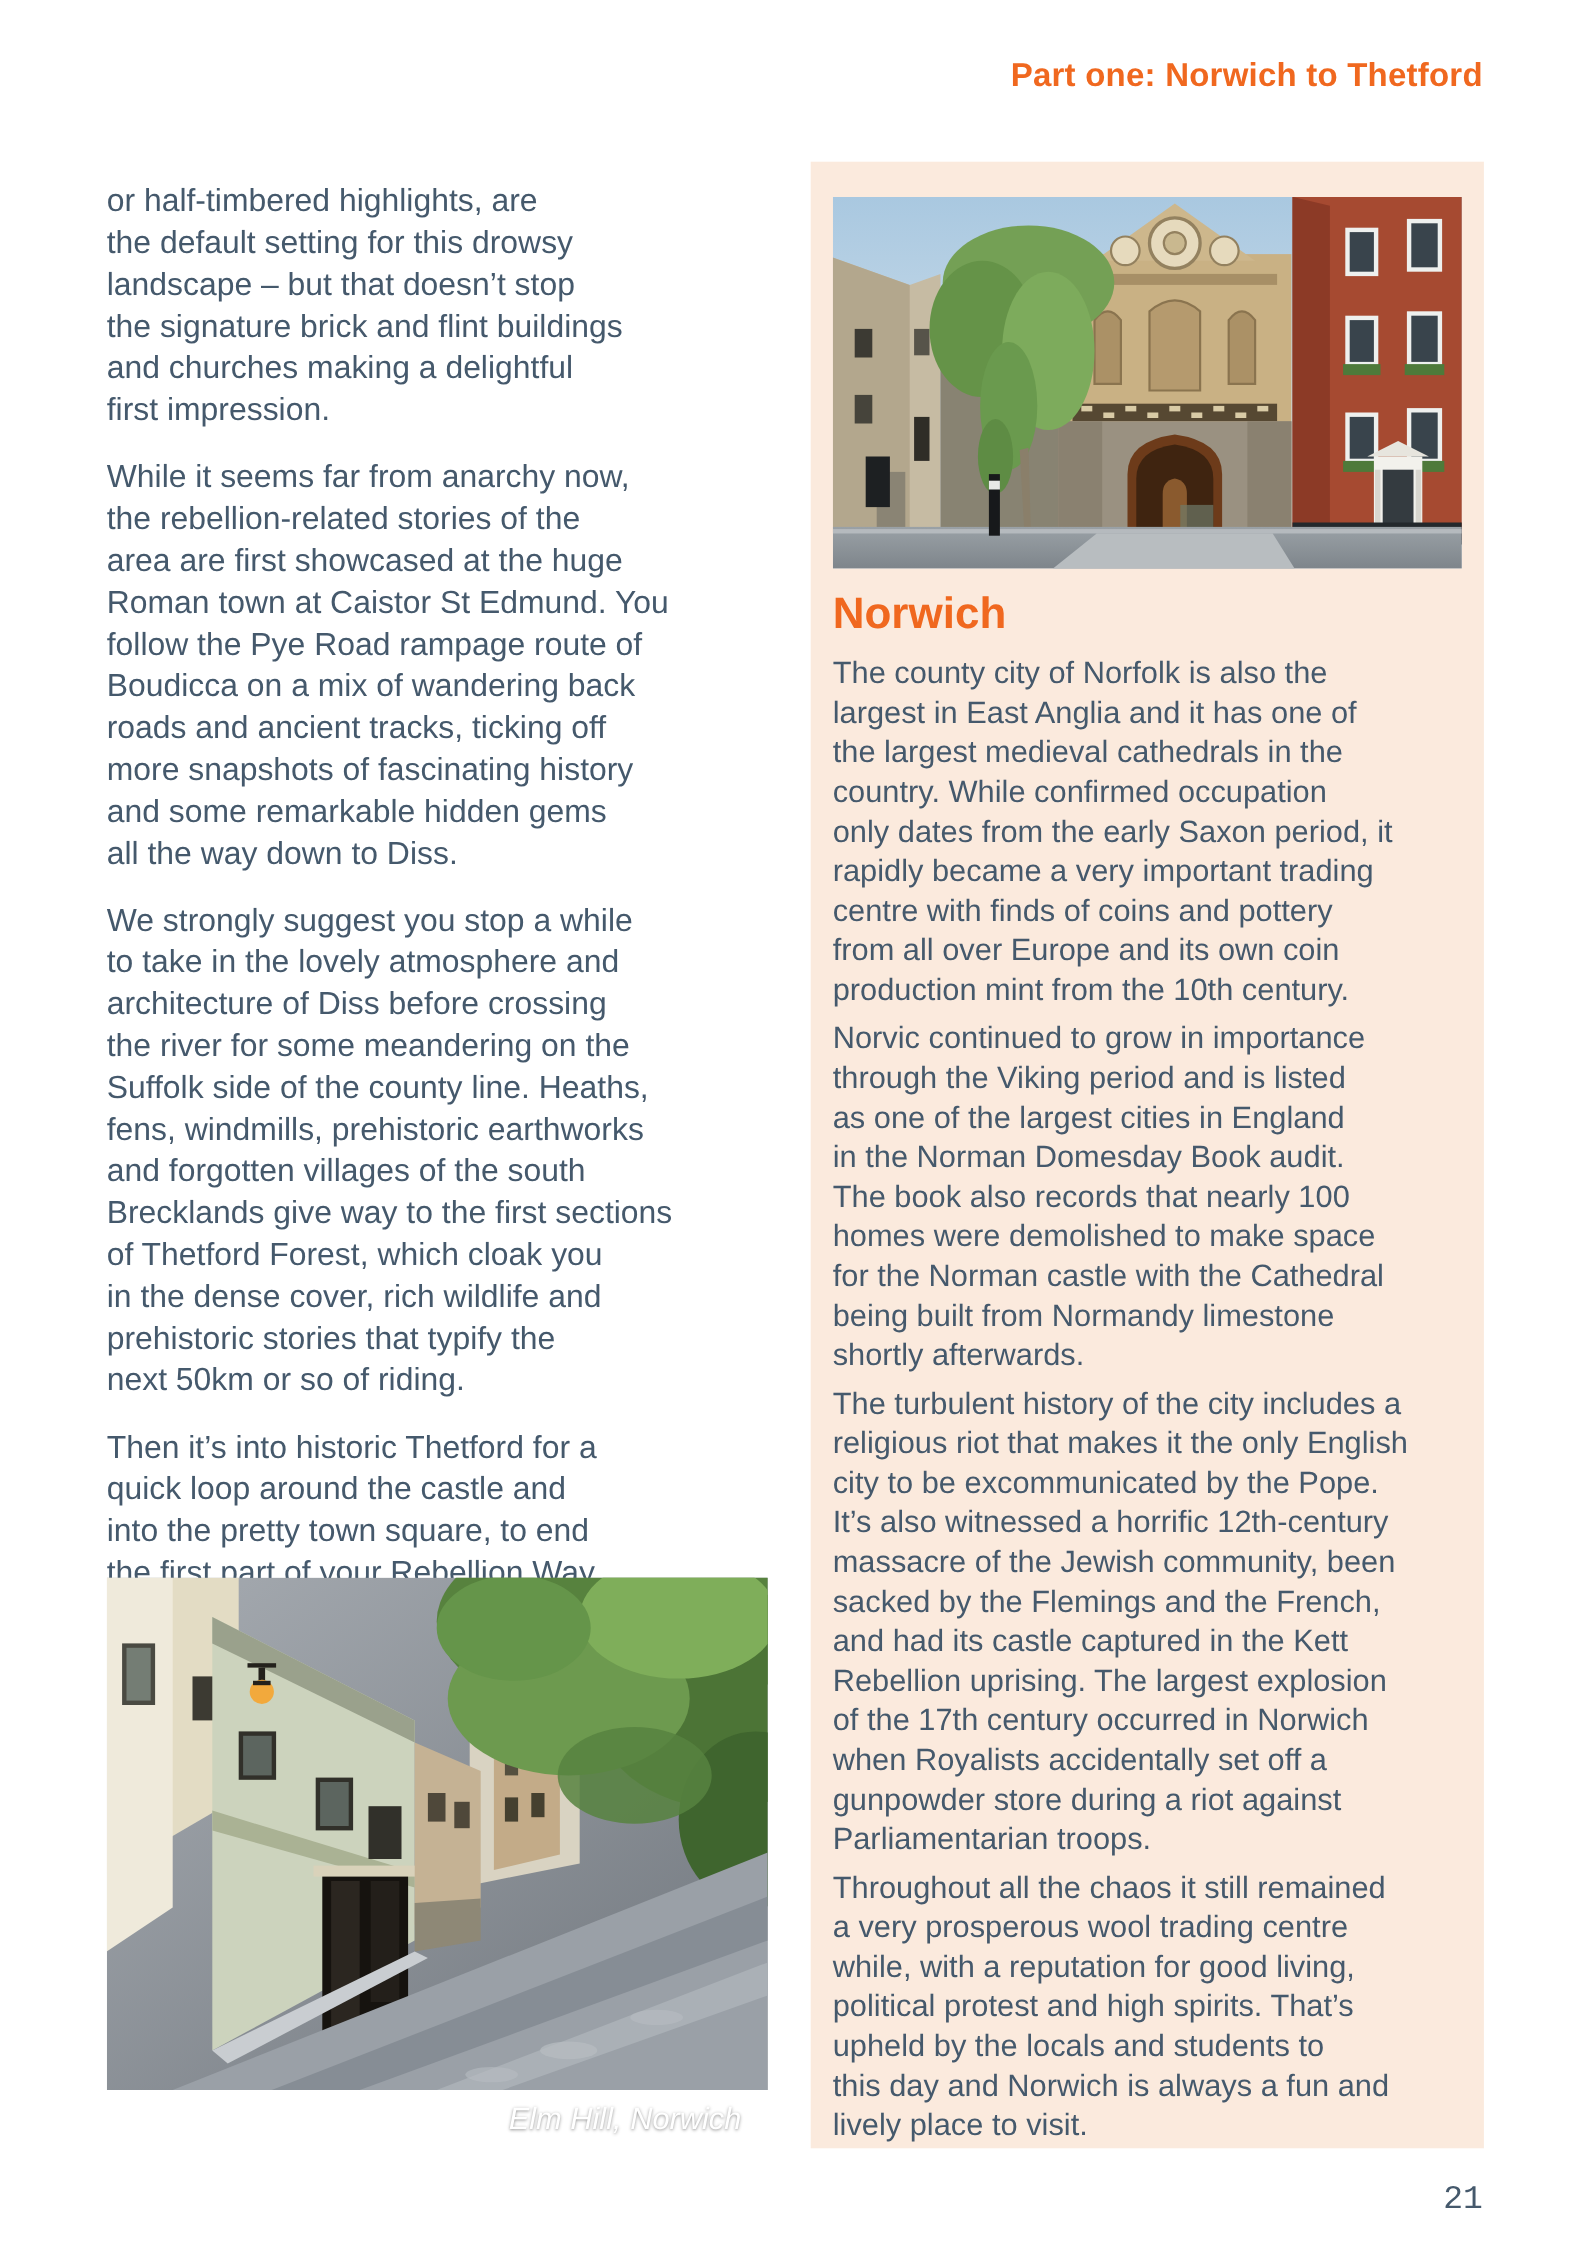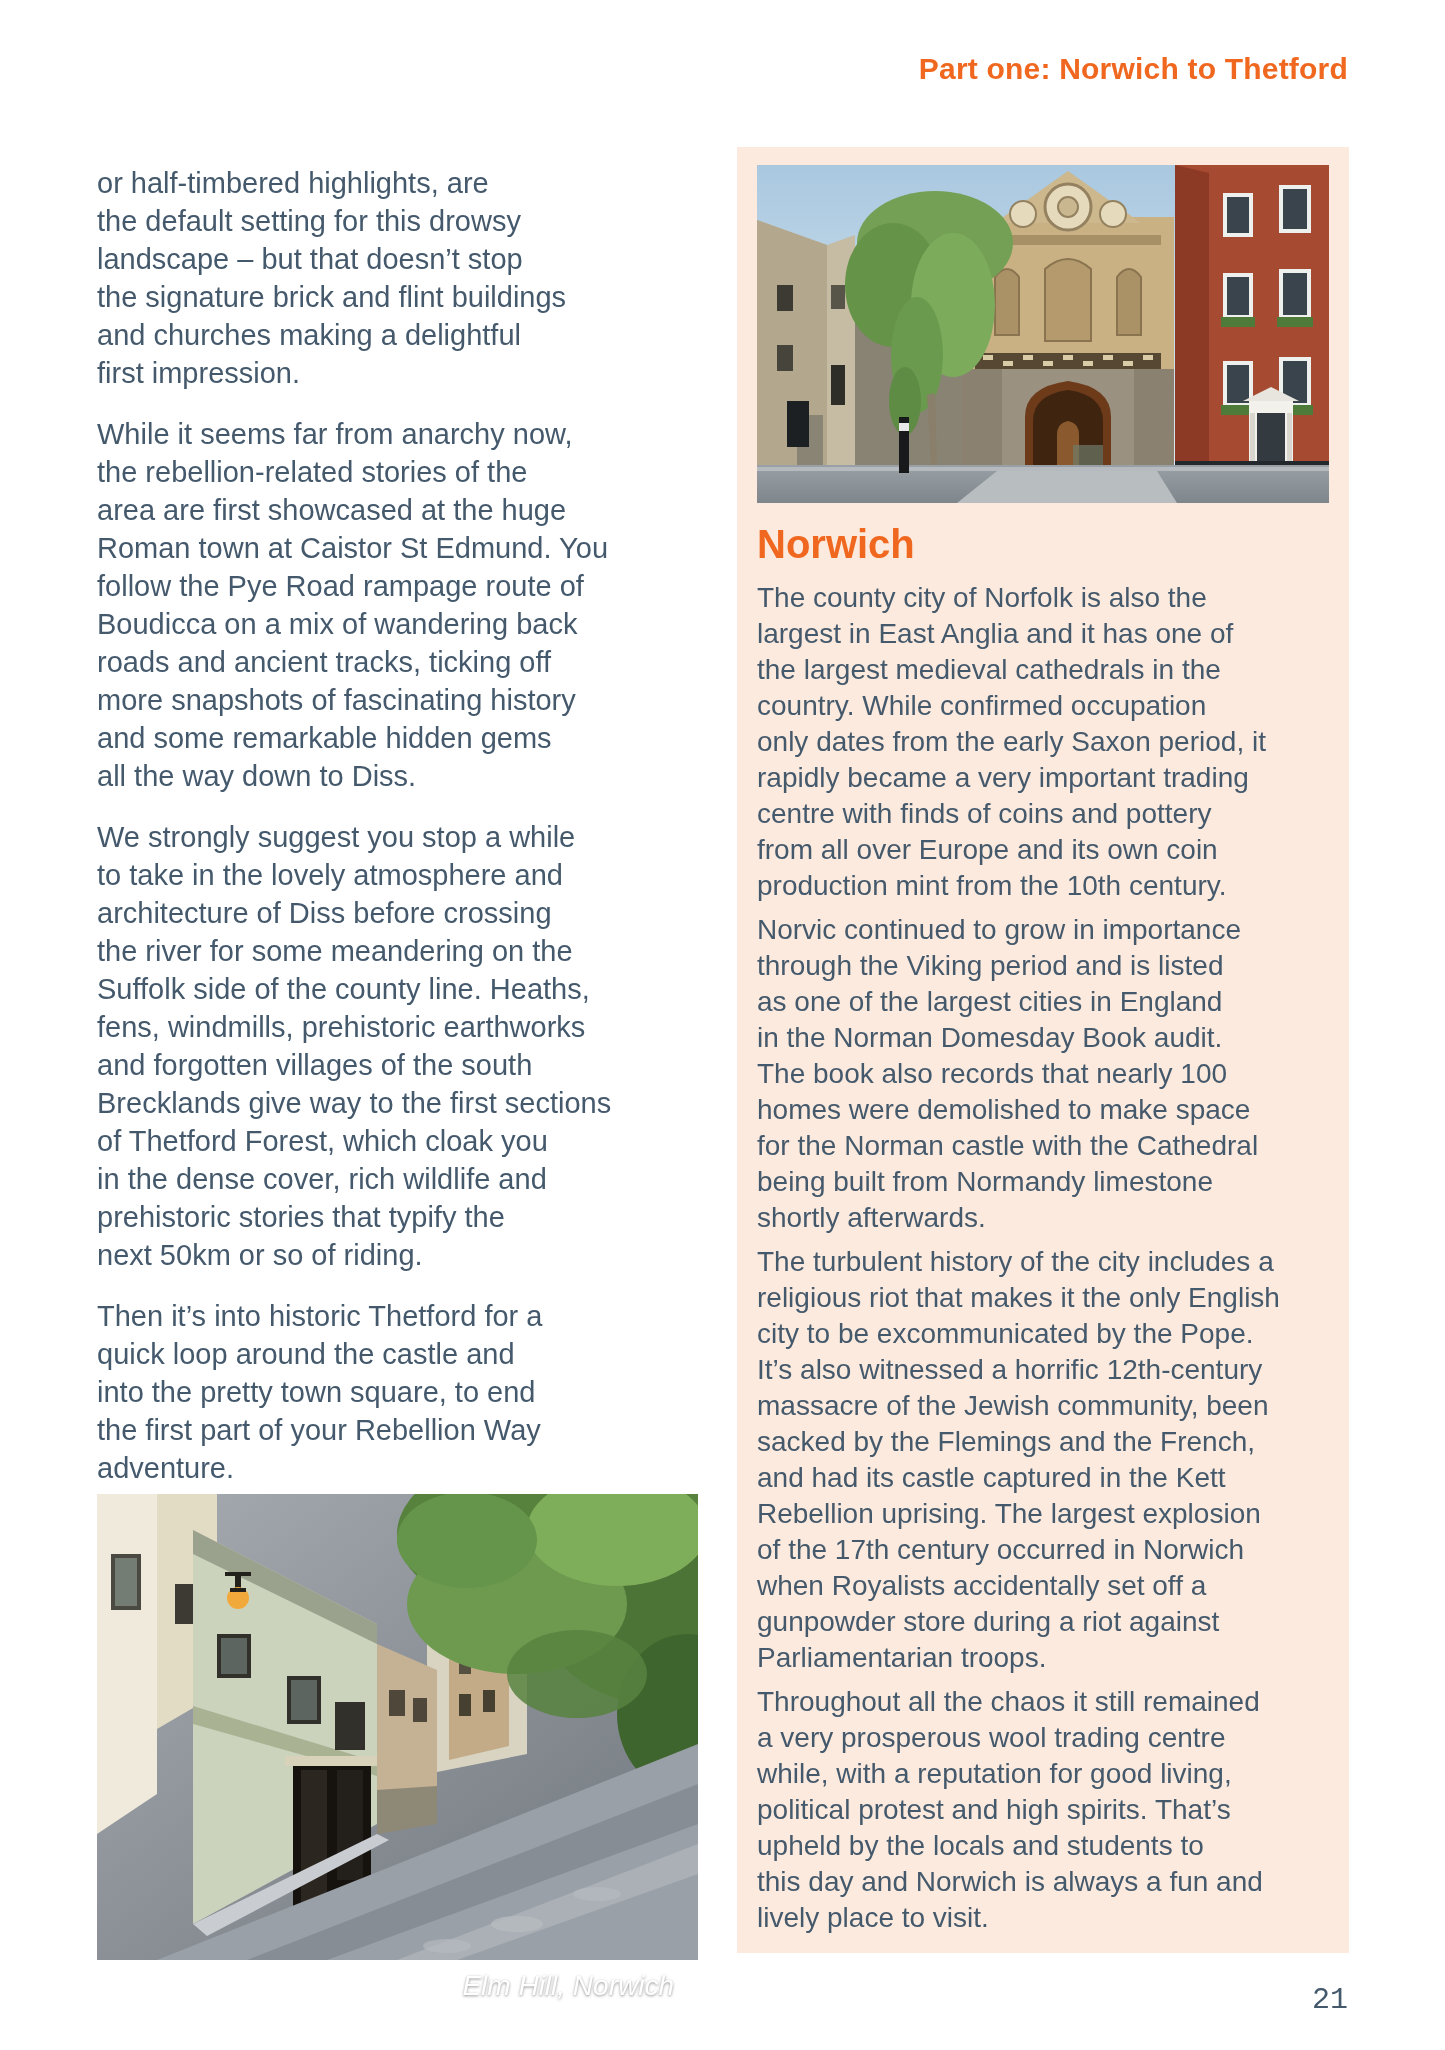--- a/index.html
+++ b/index.html
@@ -10,32 +10,32 @@
   .header{
     position:absolute;top:52px;right:97px;width:800px;text-align:right;
     font-size:30px;font-weight:bold;color:var(--accent,#F0681F);letter-spacing:.2px;
   }
   .left-col{position:absolute;left:97px;top:148px;width:540px;}
   .left-col p{
     margin:16px 0 23px 0;font-size:29px;line-height:38px;white-space:pre-line;
   }
   .panel{
     position:absolute;left:737px;top:147px;width:612px;height:1806px;box-sizing:border-box;
-    background:var(--panel_bg,#FBEADD);padding:18px 20px;
+    background:var(--panel_bg,#FBEADD);padding:32px 20px;
   }
   .photo-top{position:relative;width:572px;height:338px;overflow:hidden;}
   .panel h2{
     margin:17px 0 12px 0;font-size:40px;line-height:48px;font-weight:bold;
     color:var(--accent,#F0681F);
   }
   .panel p{
     margin:0 0 8px 0;font-size:28px;line-height:36px;white-space:pre-line;
   }
   .photo-bottom{
-    position:absolute;left:97px;top:1494px;width:601px;height:526px;overflow:hidden;
+    position:absolute;left:97px;top:1434px;width:601px;height:526px;overflow:hidden;
   }
   .caption{
     position:absolute;right:24px;bottom:18px;color:#ffffff;font-style:italic;
     font-size:28px;text-shadow:0 1px 3px rgba(0,0,0,.45);
   }
   .page-number{
     position:absolute;right:97px;top:1983px;font-size:30px;color:var(--body_text,#45596C);font-family:Liberation Mono, monospace;
   }
   svg{display:block;}
 </style>

